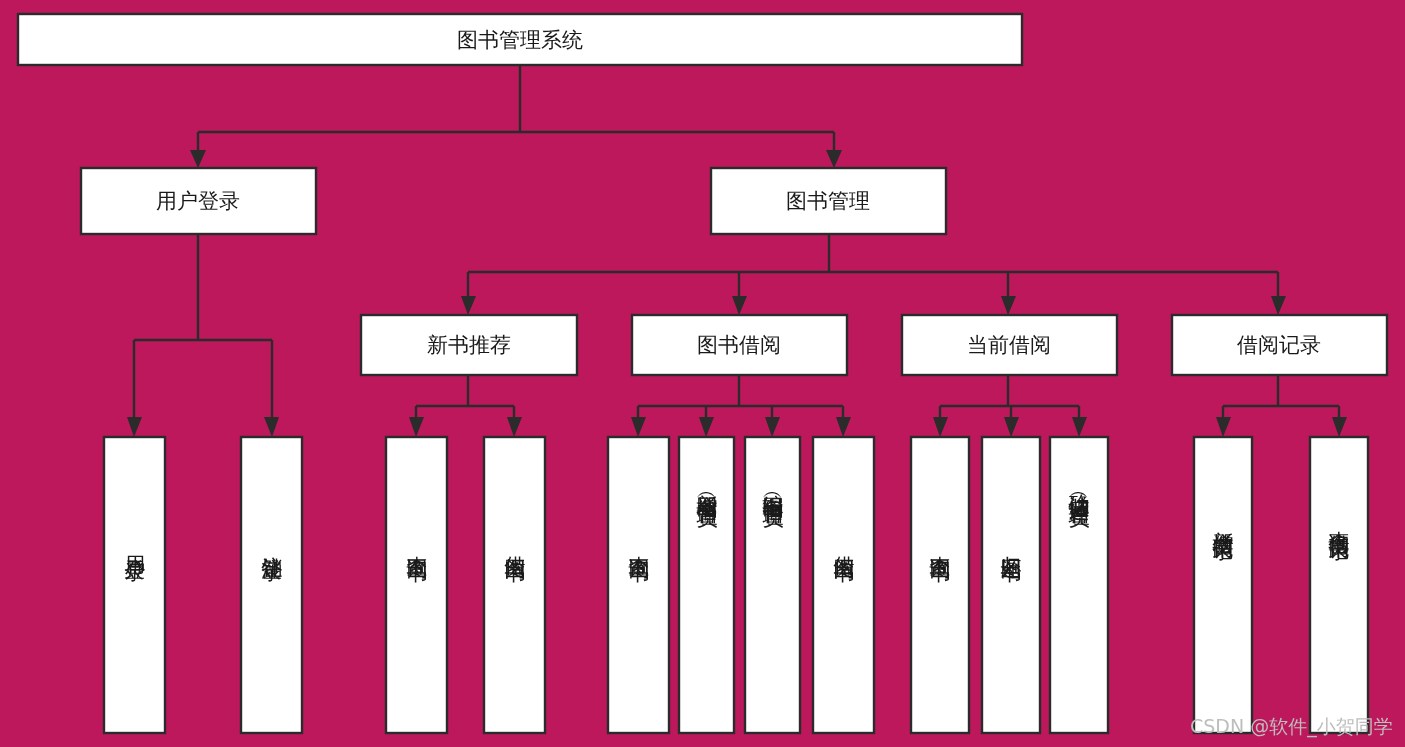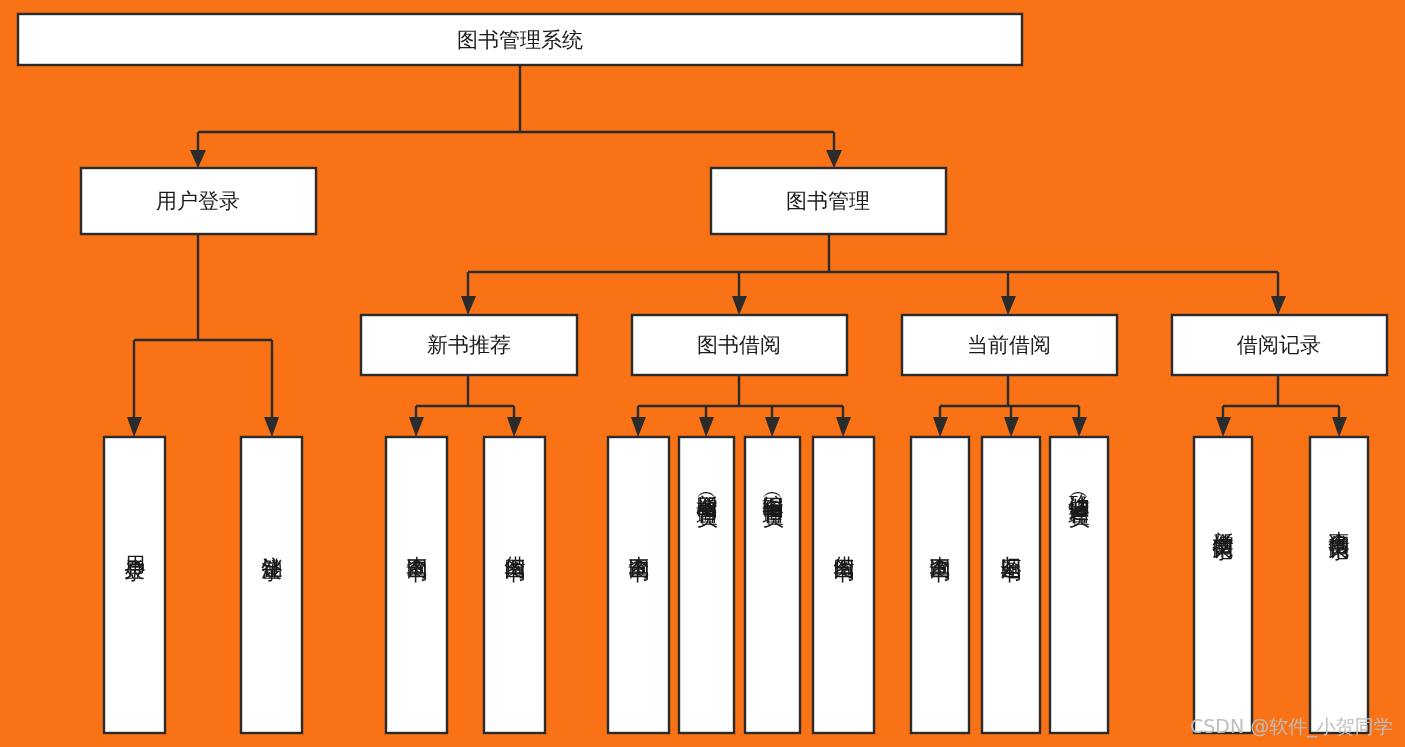--- a/index.html
+++ b/index.html
@@ -11,21 +11,21 @@
   body {
     width: 1405px;
     height: 747px;
     overflow: hidden;
     font-family: "DejaVu Sans", "Liberation Sans", sans-serif;
   }
   #diagram-root {
     position: relative;
     width: 1405px;
     height: 747px;
-    background: #f97316;
+    background: #be185d;
   }
   svg.diagram-canvas {
     position: absolute;
     left: 0;
     top: 0;
     width: 1405px;
     height: 747px;
     display: block;
   }
   .node-box {

